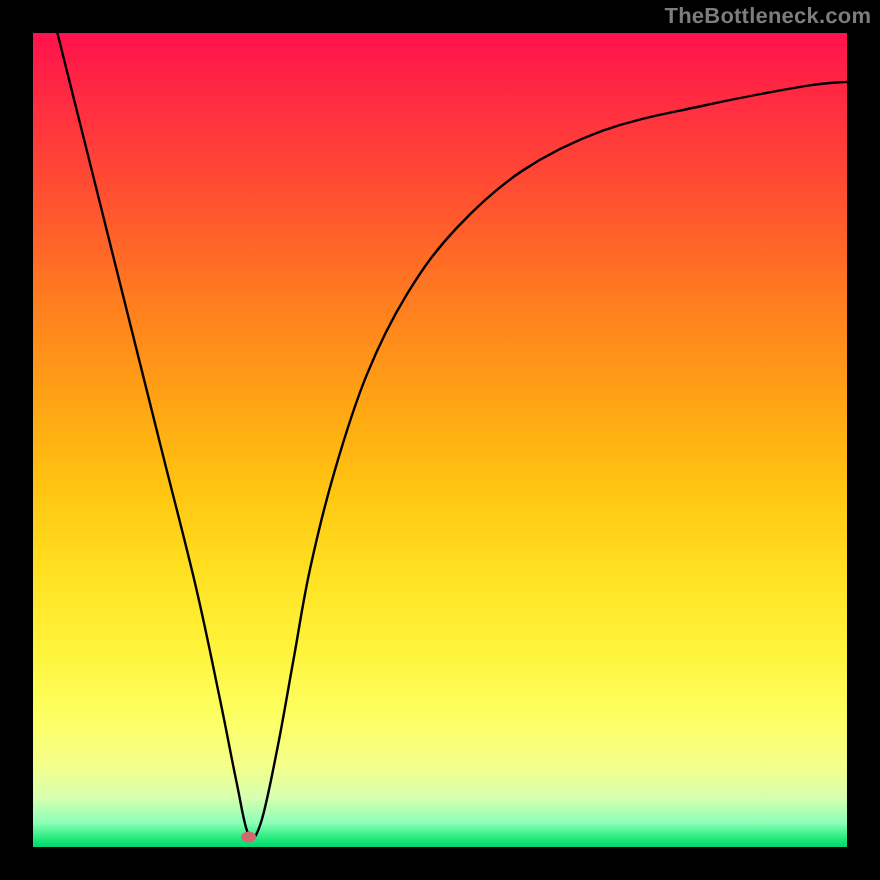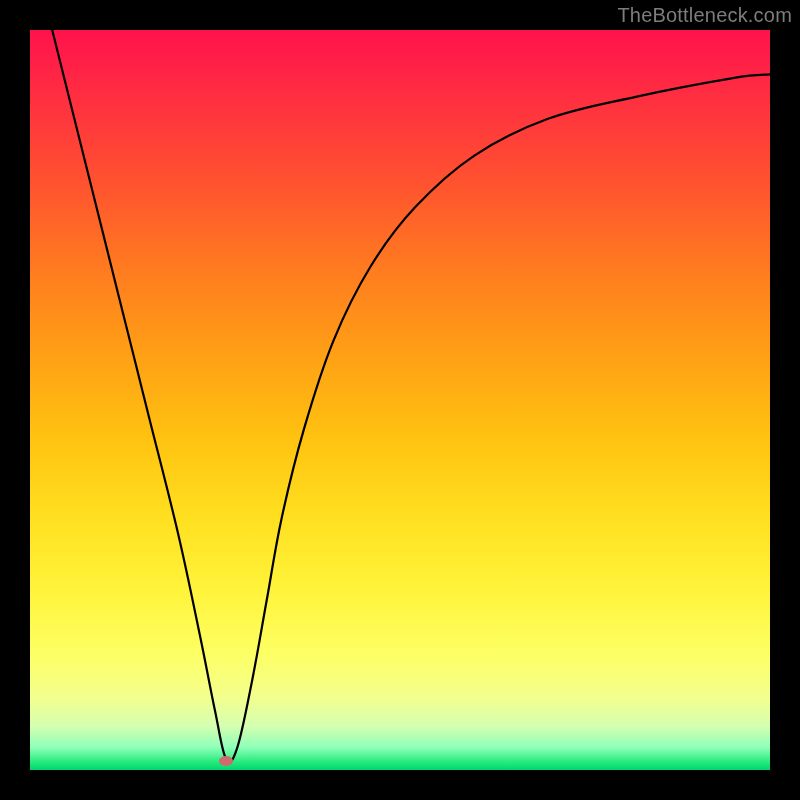--- a/index.html
+++ b/index.html
@@ -39,21 +39,21 @@
     border-radius: 50%;
     background: #cf6a6e;
     transform: translate(-50%, -50%);
   }
   .watermark {
     position: absolute;
     top: 4px;
     right: 8px;
     font-family: Arial, Helvetica, sans-serif;
     font-size: 20px;
-    font-weight: normal;
+    font-weight: bold;
     color: #7d7d7d;
     letter-spacing: 0.2px;
   }
   svg.curve {
     position: absolute;
     left: 0; top: 0;
     width: 100%;
     height: 100%;
   }
 </style>

